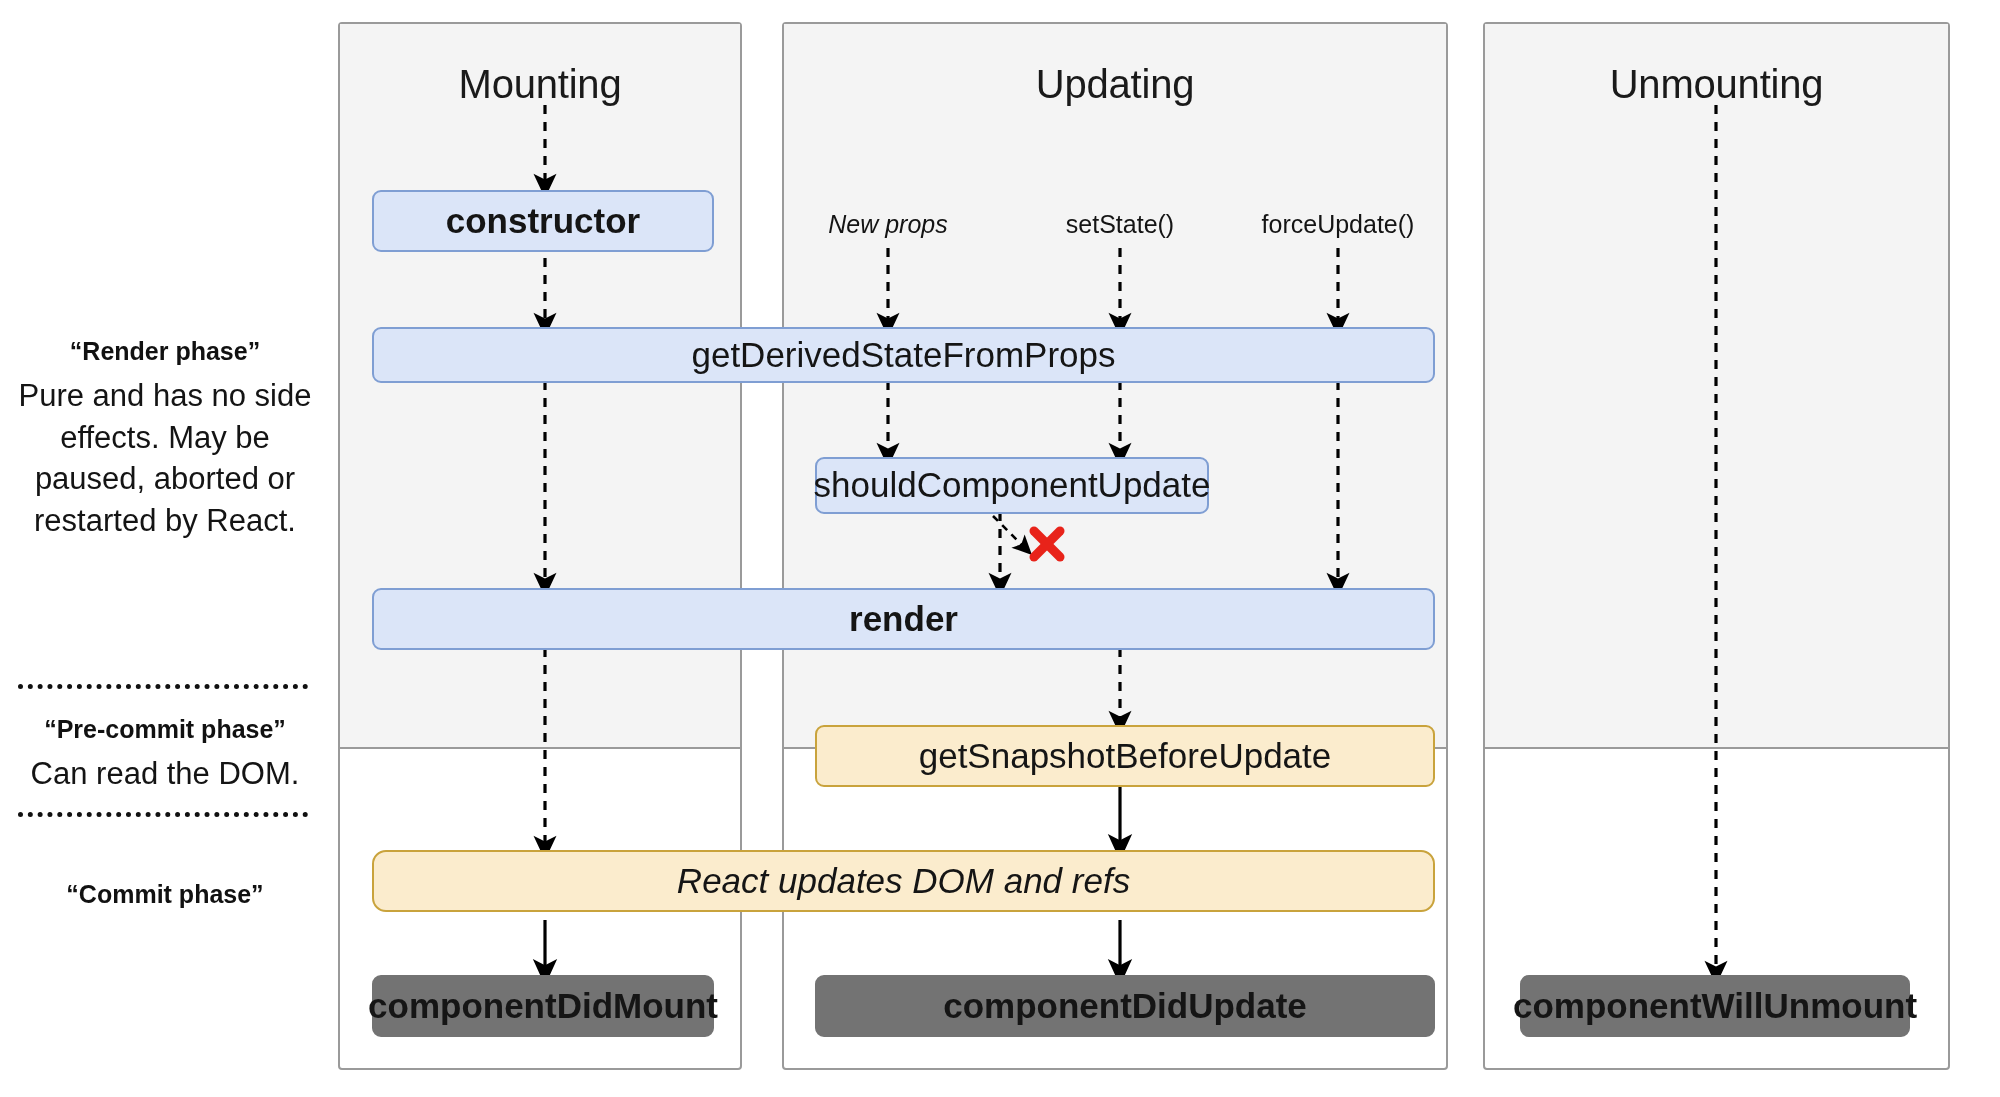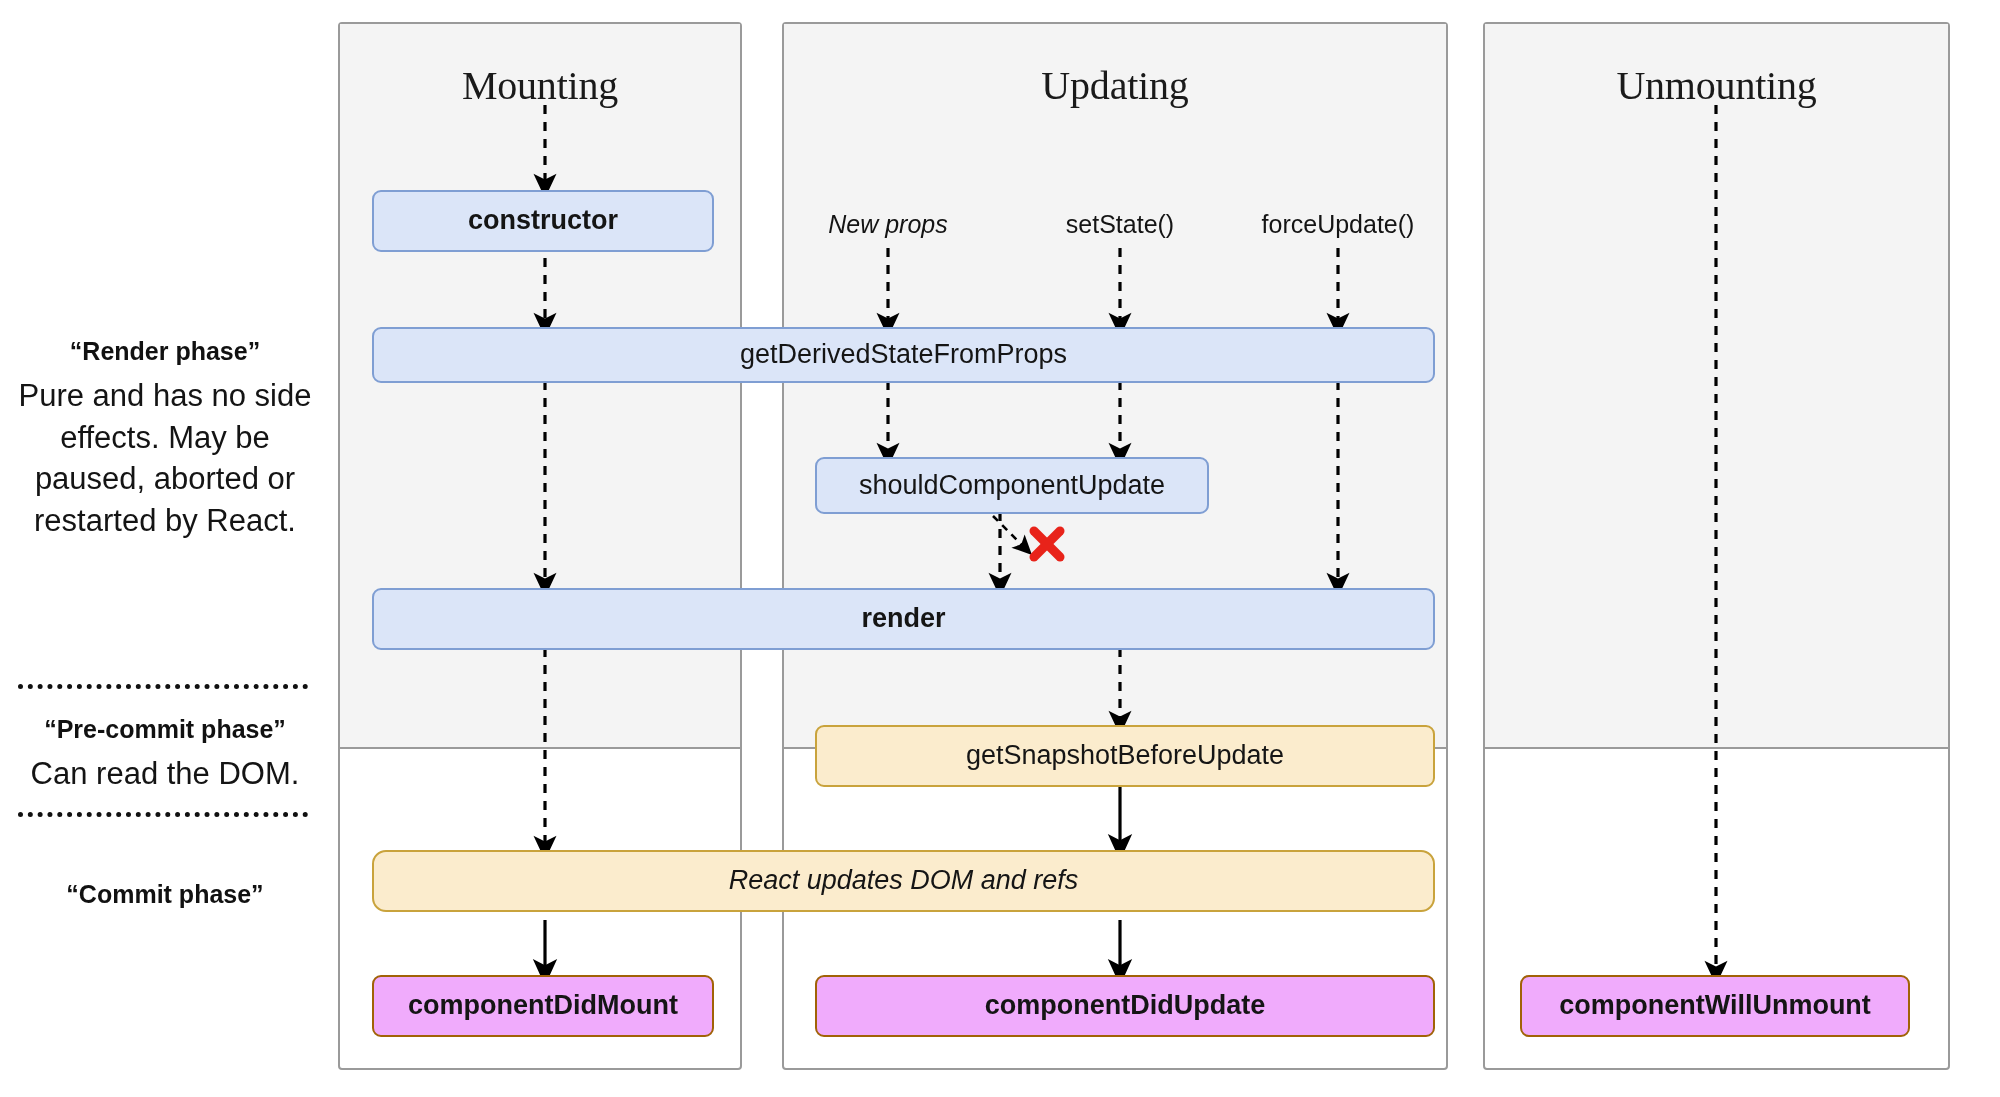--- a/index.html
+++ b/index.html
@@ -27,21 +27,20 @@
     pointer-events: none;
   }
 
   
   .column {
     position: absolute;
     border: 2px solid #9a9a9a;
     border-radius: 4px;
     box-sizing: border-box;
     background: #ffffff;
-    font-family: Liberation Serif, serif;
   }
   .column-shade {
     position: absolute;
     left: 0;
     right: 0;
     top: 0;
     background: #f4f4f4;
     border-bottom: 2px solid #9a9a9a;
     box-sizing: border-box;
   }
@@ -57,36 +56,36 @@
 
   
   .node {
     position: absolute;
     box-sizing: border-box;
     border-radius: 9px;
     display: flex;
     align-items: center;
     justify-content: center;
     text-align: center;
-    font-size: 27px;
+    font-size: 35px;
     line-height: 1.15;
     color: #151515;
     z-index: 5;
   }
   .node.blue {
     background: #dbe5f8;
     border: 2px solid #7f9ed3;
   }
   .node.yellow {
     background: #fbeccd;
     border: 2px solid #c9a33c;
   }
   .node.green {
-    background: #f0abfc;
-    border: 2px solid #a16207;
+    background: #737373;
+    border: 2px solid #737373;
   }
   .node.bold { font-weight: bold; }
   .node.italic { font-style: italic; }
 
   
   .trigger-label {
     position: absolute;
     text-align: center;
     font-size: 25px;
     color: #141414;

